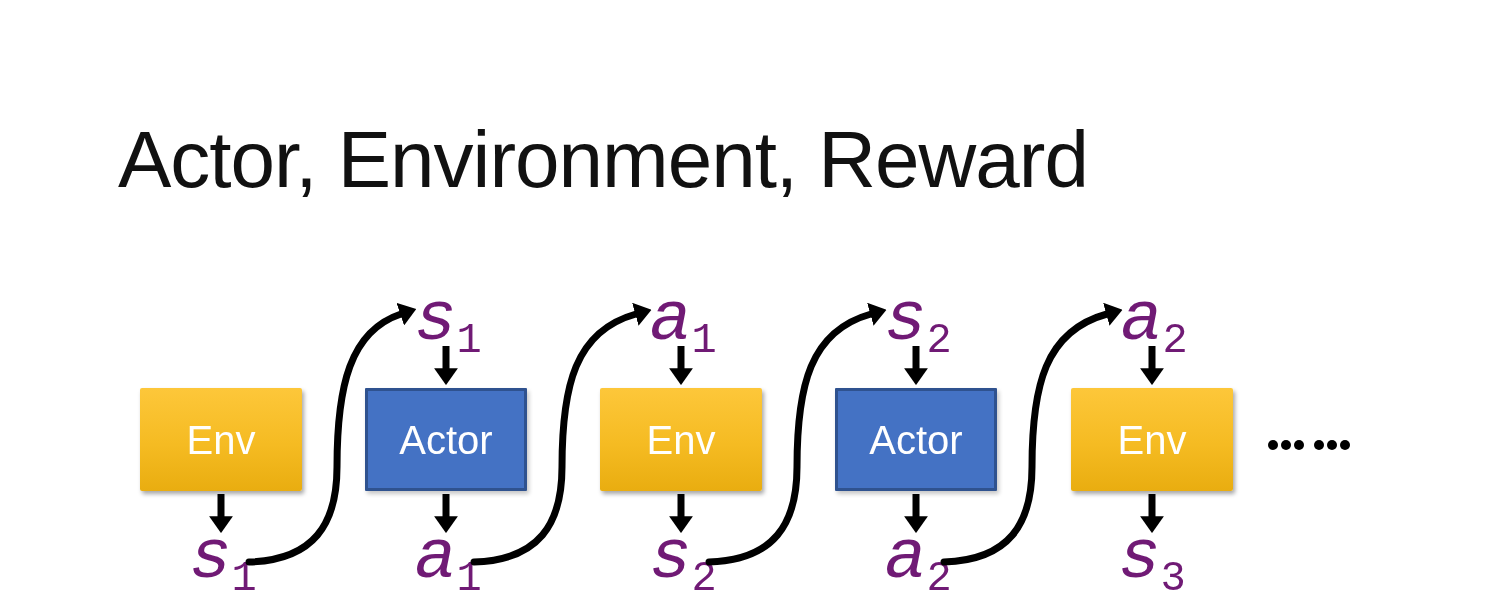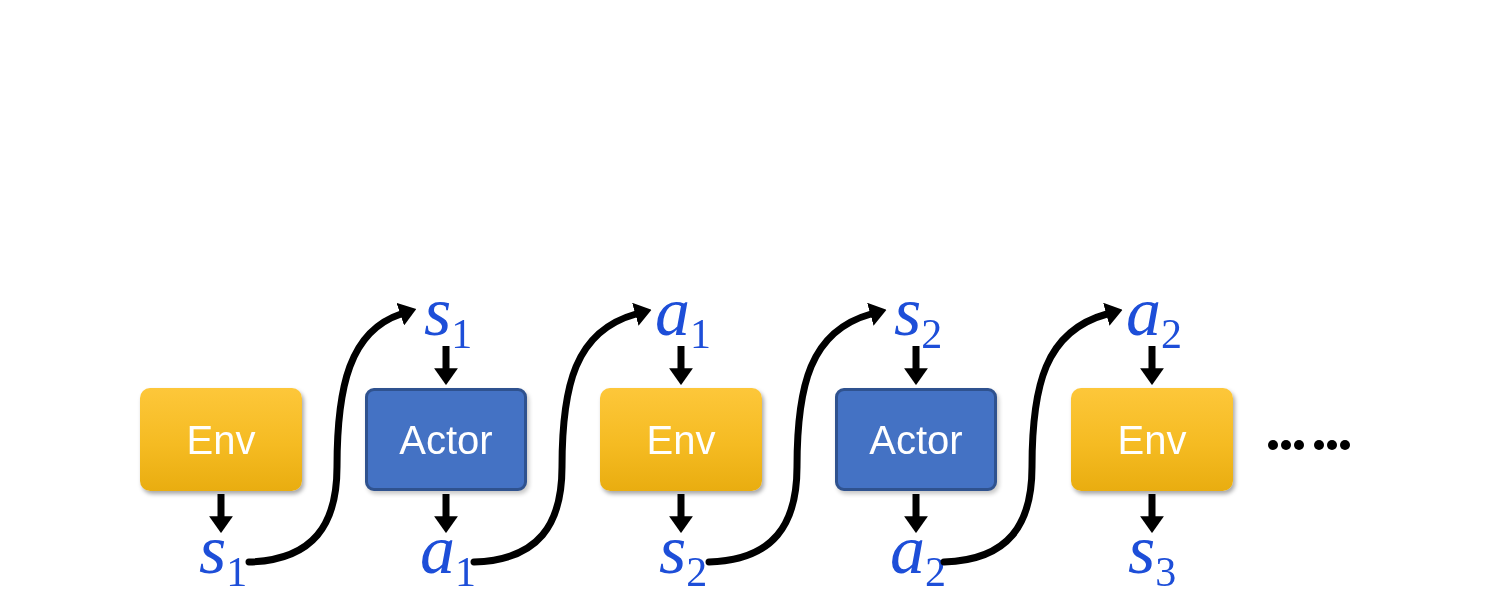--- a/index.html
+++ b/index.html
@@ -29,38 +29,39 @@
     display: flex;
     align-items: center;
     justify-content: center;
     color: var(--box-text, #ffffff);
     font-size: 40px;
     line-height: 1;
     box-sizing: border-box;
   }
   .box.env {
     background: linear-gradient(180deg, var(--env-top, #fdc73a) 0%, #f5bb22 55%, var(--env-bottom, #e9ad10) 100%);
-    border-radius: 10px;
+    border-radius: 2px;
     box-shadow: 2px 3px 4px rgba(0,0,0,0.35);
   }
   .box.actor {
     background: var(--actor-fill, #4472c4);
     border: 3px solid var(--actor-border, #2f528f);
-    border-radius: 9px;
+    border-radius: 1px;
     box-shadow: 2px 3px 4px rgba(0,0,0,0.22);
   }
   .mlabel {
     position: absolute;
     transform: translateX(-50%);
-    font-family: Liberation Serif, serif;
+    font-family: Liberation Mono, monospace;
     font-style: italic;
     font-size: 70px;
     line-height: 1;
-    color: #1d4ed8;
+    color: #701a75;
     white-space: nowrap;
+    margin-top: 9px;
   }
   .mlabel .sub {
     font-style: normal;
     font-size: 42px;
     vertical-align: -13px;
     letter-spacing: 0;
   }
   .overlay {
     position: absolute;
     left: 0; top: 0;
@@ -80,20 +81,21 @@
     border-radius: 50%;
     background: #000000;
     margin-right: 3px;
   }
   .dot.group-start { margin-left: 7px; }
 </style>
 </head>
 <body>
 
 <div class="slide">
+  <div class="title">Actor, Environment, Reward</div>
 
   <div id="diagram">
       <div class="box env" style="left: 140px; top: 388px;">
         <span>Env</span>
       </div>
       <span class="mlabel" style="left: 223px; top: 515px;"><span class="base">s</span><span class="sub">1</span></span>
       <div class="box actor" style="left: 365px; top: 388px;">
         <span>Actor</span>
       </div>
       <span class="mlabel" style="left: 448px; top: 277px;"><span class="base">s</span><span class="sub">1</span></span>

